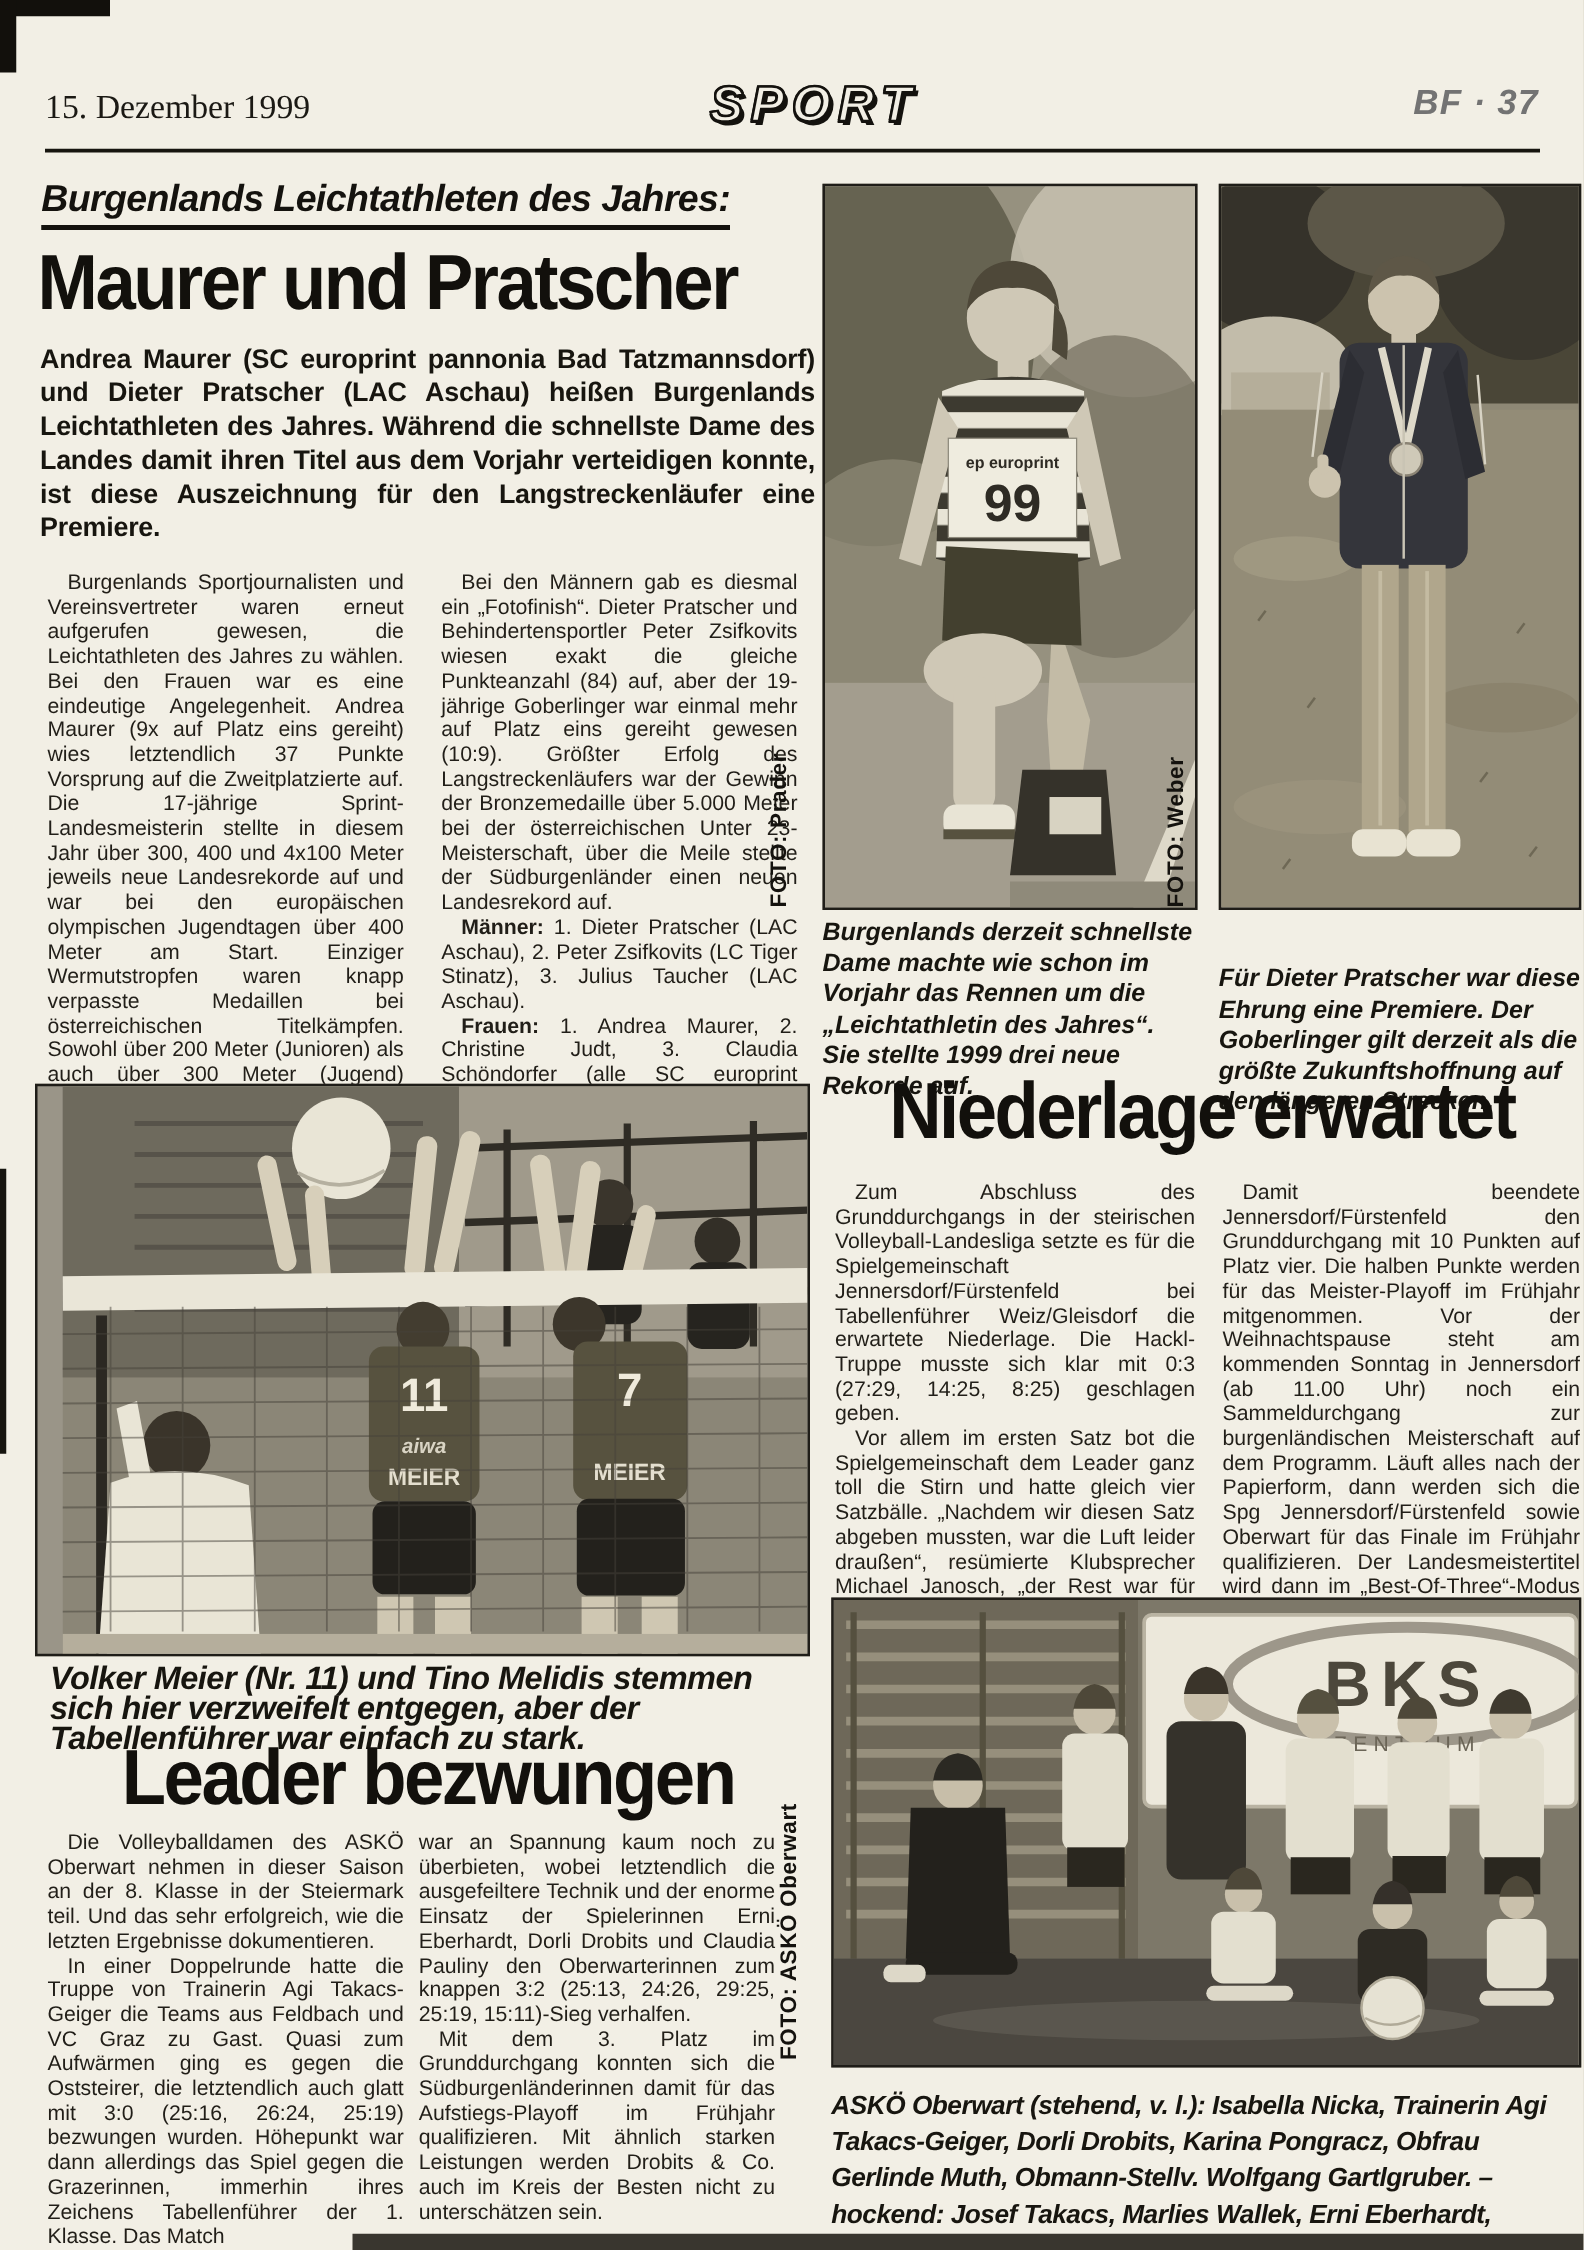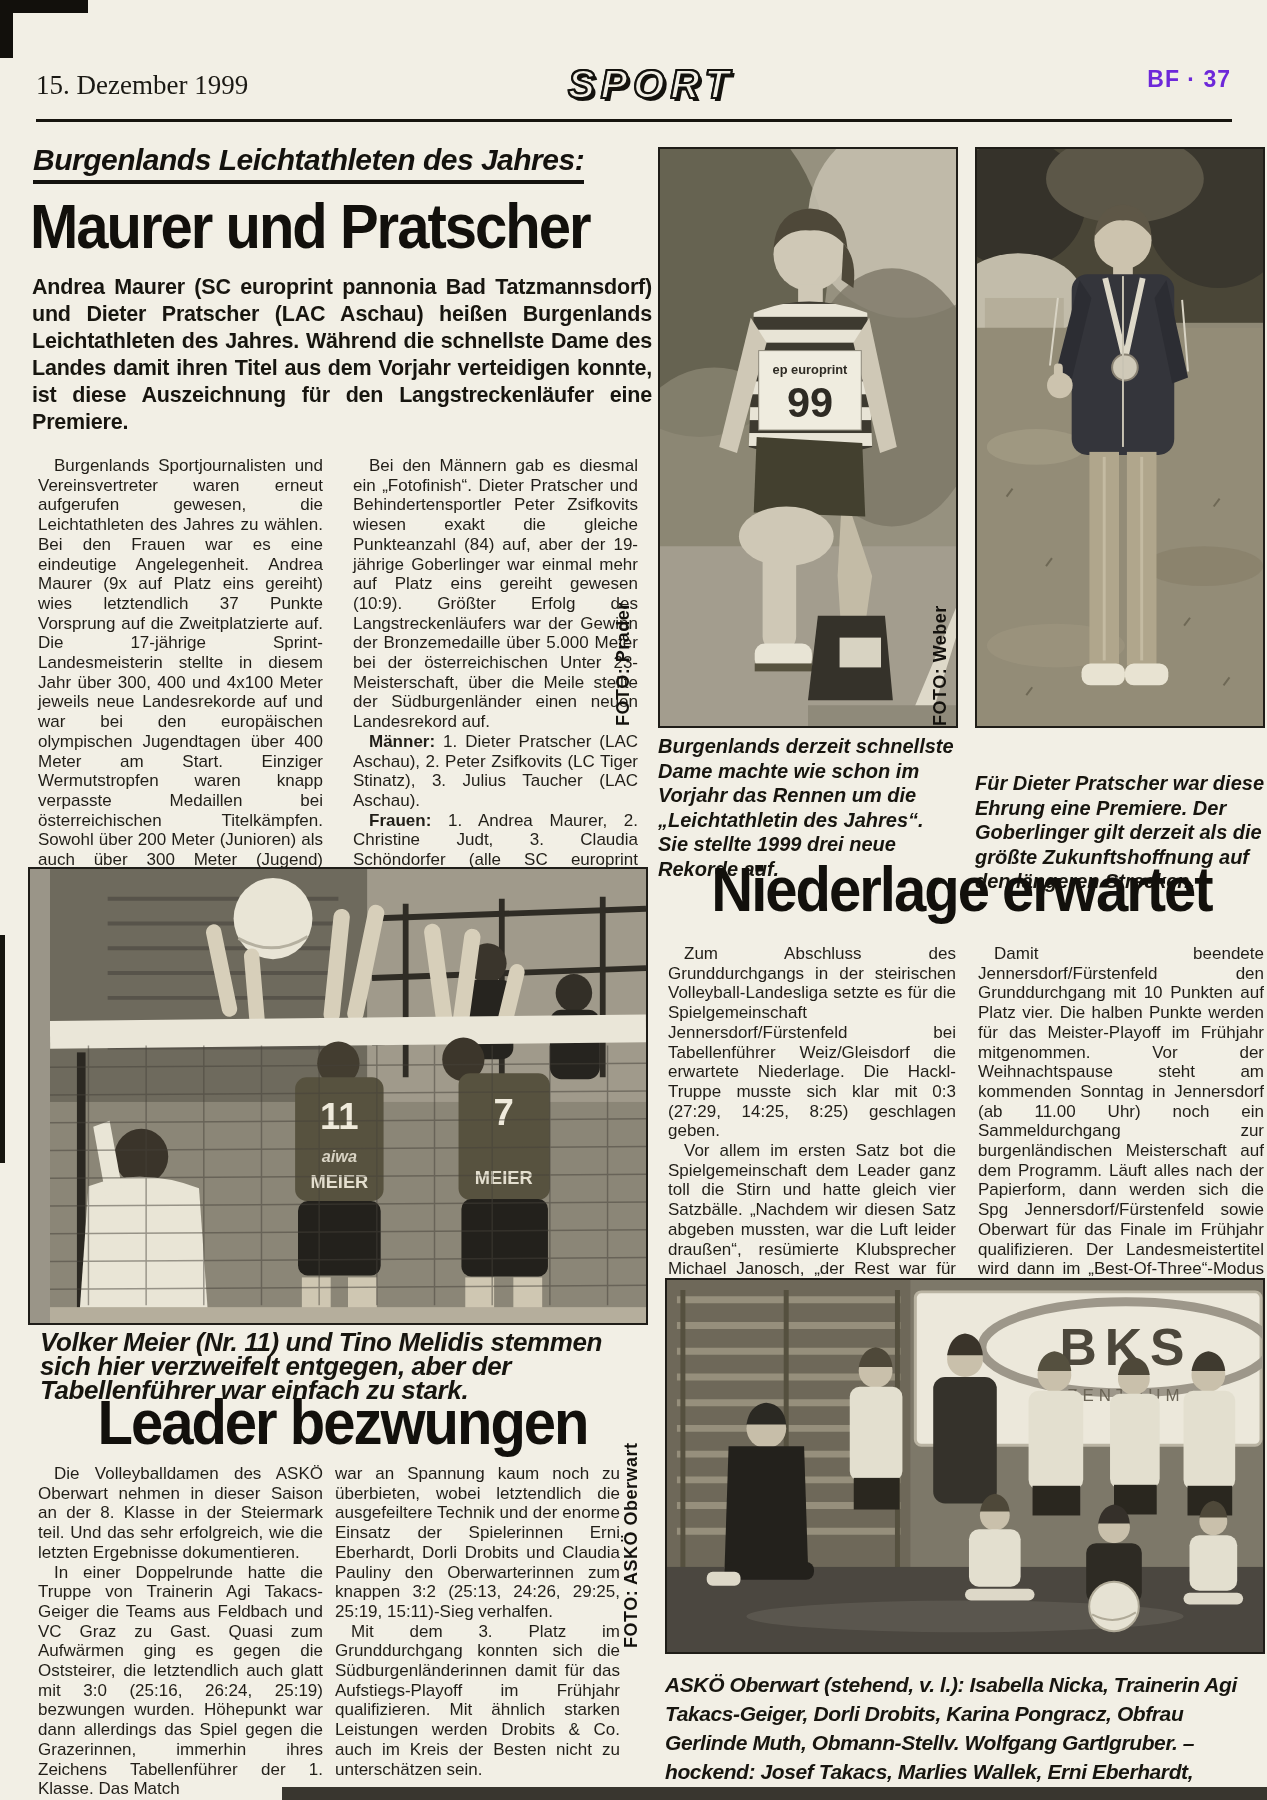--- a/index.html
+++ b/index.html
@@ -8,21 +8,21 @@
     background:#f2efe5;overflow:hidden;color:#201d18;
     font-family:"Liberation Sans","DejaVu Sans",sans-serif;
   }
   
   .m-date{position:absolute;left:36px;top:70px;font-family:"Liberation Serif","DejaVu Serif",serif;
     font-size:27px;color:#1b1914;}
   .m-logo{position:absolute;left:0;right:0;top:62px;text-align:center;
     font-size:40px;font-weight:700;font-style:italic;letter-spacing:6px;
     color:#f2efe5;-webkit-text-stroke:2px #14120e;
     text-shadow:3px 3px 0 #14120e,1px 1px 0 #14120e,-1px -1px 0 #14120e,1px -1px 0 #14120e,-1px 1px 0 #14120e;margin-left:36px;}
-  .m-page{position:absolute;right:36px;top:66px;font-size:23px;font-weight:700;color:#6d28d9;letter-spacing:1px;}
+  .m-page{position:absolute;right:36px;top:66px;font-size:28px;font-weight:700;color:#737373;letter-spacing:1px;font-style:italic;}
   .m-rule{position:absolute;left:36px;top:119px;width:1196px;height:3px;background:#17150f;}
   
   .kicker{position:absolute;left:33px;top:143px;font-size:30px;font-weight:700;font-style:italic;
     letter-spacing:-0.5px;border-bottom:4px solid #14120e;padding-bottom:3px;color:#14120e;}
   .h1{position:absolute;left:30px;top:190px;width:628px;font-size:58px;font-weight:700;
     letter-spacing:-2px;color:#12100c;transform:scaleY(1.08);transform-origin:left top;white-space:nowrap;}
   .h2{position:absolute;left:658px;top:852px;width:607px;text-align:center;font-size:58px;font-weight:700;
     letter-spacing:-2px;color:#12100c;transform:scaleY(1.1);transform-origin:center top;white-space:nowrap;}
   .h3{position:absolute;left:35px;top:1386px;width:615px;text-align:center;font-size:58px;font-weight:700;
     letter-spacing:-2px;color:#12100c;transform:scaleY(1.08);transform-origin:center top;white-space:nowrap;}

